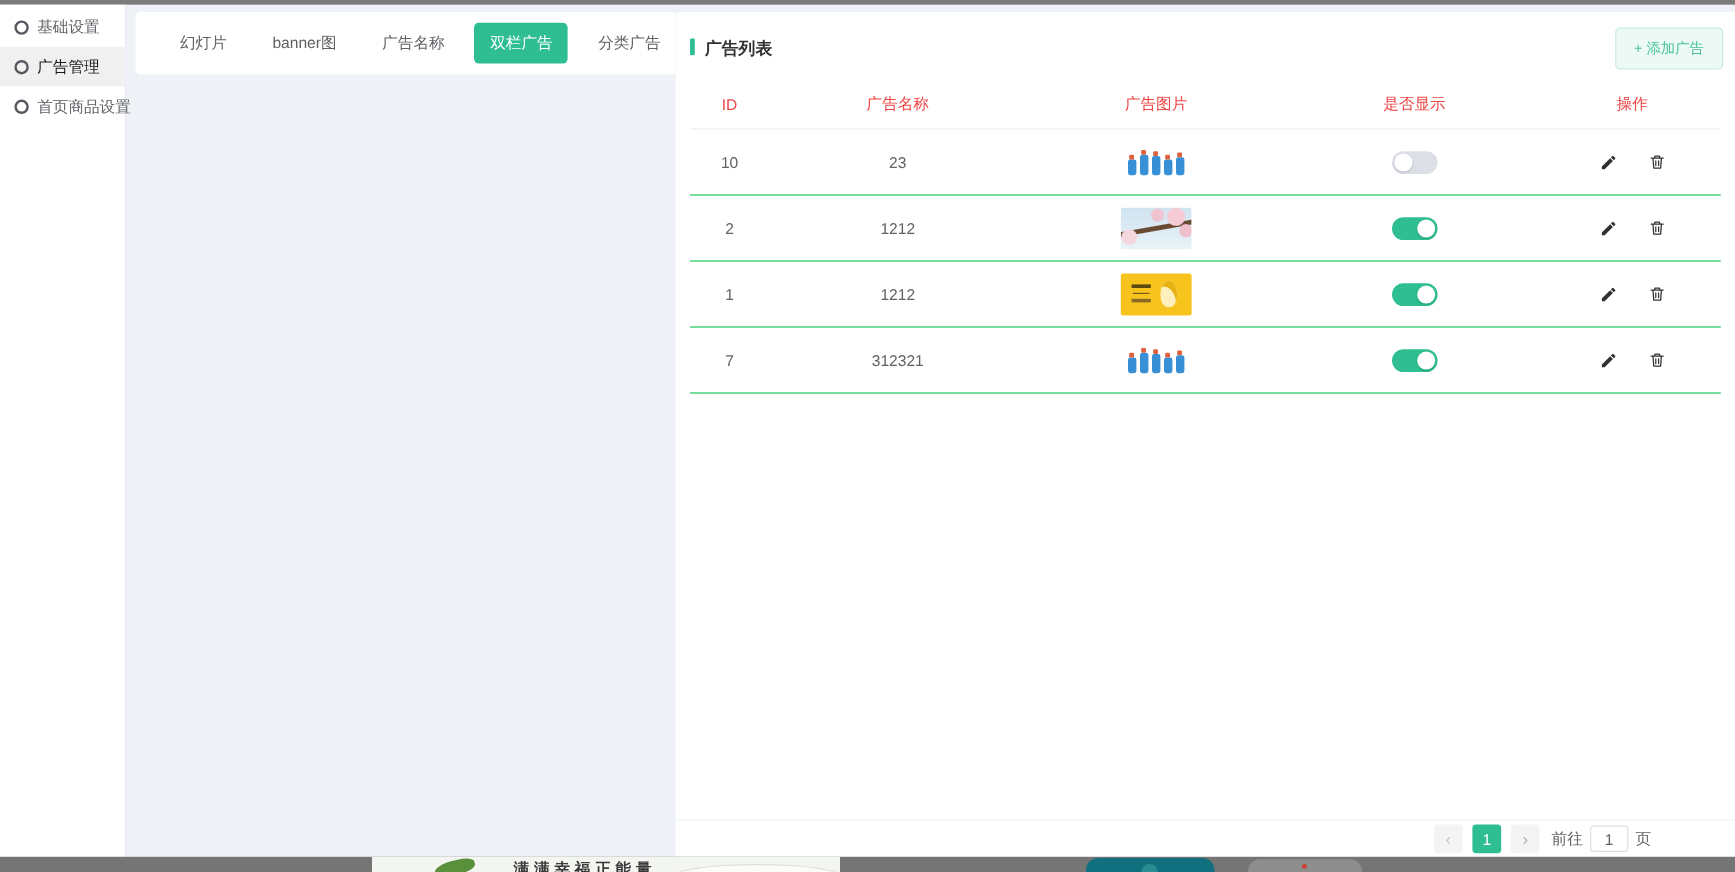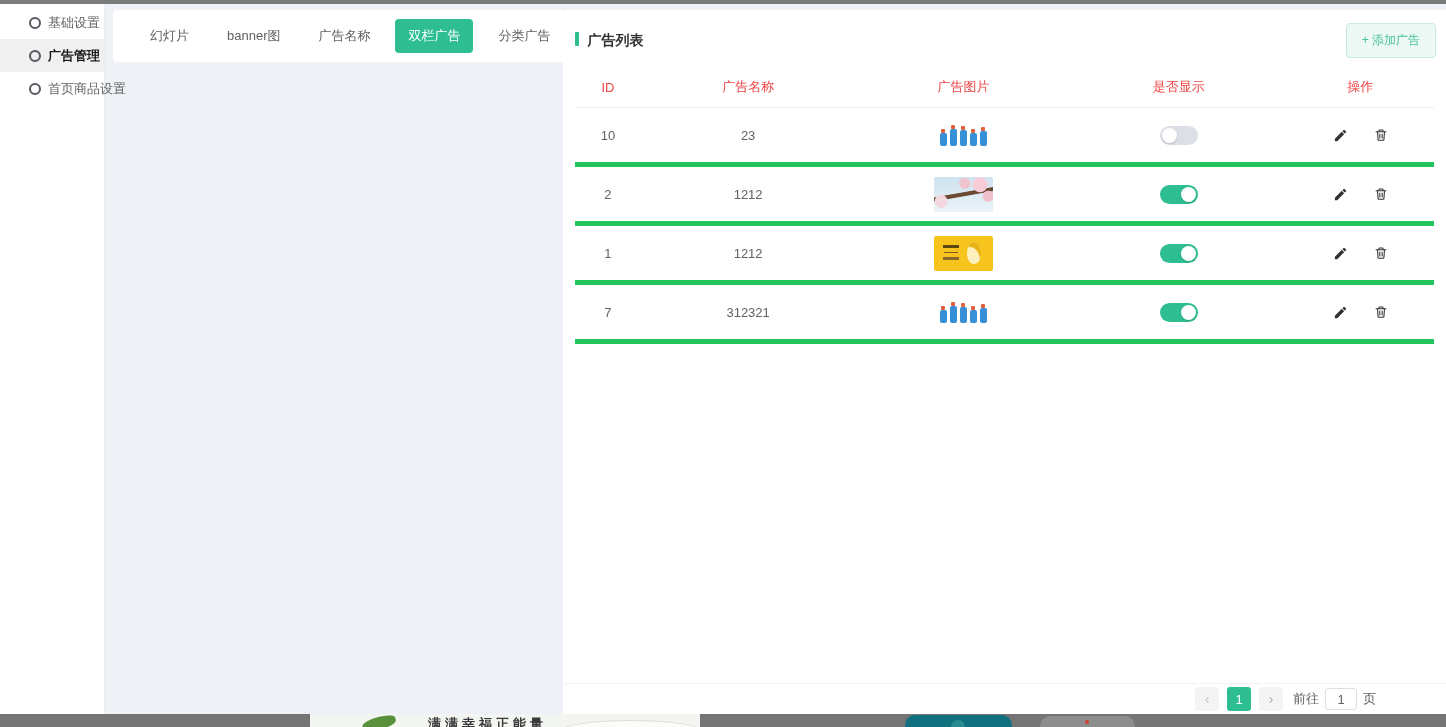--- a/index.html
+++ b/index.html
@@ -3,41 +3,41 @@
 <meta charset="utf-8">
 <style>
   html,body{margin:0;padding:0;overflow:hidden;}
   body{width:1446px;height:727px;font-family:"Liberation Sans",sans-serif;background:#eef1f5;}
 
   .topbar{height:4px;background:#7b7b7b;}
   .app{display:flex;height:710px;background:#eef1f5;}
 
   
   .sidebar{width:105px;background:#fff;border-right:1px solid #e9ecef;padding-top:2px;box-sizing:border-box;flex:none;}
-  .side-item{height:33px;display:flex;align-items:center;padding-left:29px;gap:7px;font-size:13px;color:#606266;cursor:pointer;white-space:nowrap;}
-  .side-item.active{background:#f0f0f0;color:#16181a;font-weight:bold;}
+  .side-item{height:33px;display:flex;align-items:center;padding-left:12px;gap:7px;font-size:13px;color:#606266;cursor:pointer;white-space:nowrap;}
+  .side-item.active{background:#f0f0f0;color:#16181a;font-weight:normal;}
   .circle-ic{width:8px;height:8px;border:2px solid #55595f;border-radius:50%;flex:none;}
 
   
   .main{flex:1;min-width:0;padding:6px 0 0 8px;display:flex;box-sizing:border-box;}
   .tabcard{background:#fff;border-radius:4px 0 0 4px;height:52px;display:flex;align-items:center;padding-left:24px;gap:12px;margin-bottom:8px;flex:none;}
   .tab{font-size:13px;color:#606266;padding:8px 13px;cursor:pointer;border-radius:4px;}
   .tab.active{background:#2ebe92;color:#fff;}
 
   .card{background:#fff;border-radius:4px 0 0 0;flex:1;display:flex;flex-direction:column;min-height:0;}
   .panel-head{display:flex;align-items:center;justify-content:space-between;padding:13px 10px 9px 12px;flex:none;}
   .panel-title{display:flex;align-items:flex-start;gap:8px;font-size:14px;font-weight:bold;color:#303133;}
   .marker{width:4px;height:14px;background:#2ebe92;border-radius:1px;}
   .add-btn{font-size:12px;color:#48c29e;background:#edf9f4;border:1px solid #c6ebdd;border-radius:4px;padding:8px 15px;cursor:pointer;font-family:inherit;}
 
   
   .table{padding:0 12px;flex:none;}
   .thead,.trow{display:grid;grid-template-columns:65px 1.05fr 1.05fr 1.05fr 0.72fr;align-items:center;justify-items:center;}
   .thead{height:40px;font-size:13px;color:#ef4444;border-bottom:1px solid #ebeef5;}
-  .trow{height:54px;font-size:13px;color:#606266;border-bottom:5px solid #22c55e;}
+  .trow{height:54px;font-size:13px;color:#606266;border-bottom:1px solid #22c55e;}
 
   .switch{width:38px;height:19px;border-radius:10px;position:relative;cursor:pointer;}
   .switch.on{background:#2ebe92;}
   .switch.off{background:#dcdfe6;}
   .knob{width:15px;height:15px;background:#fff;border-radius:50%;position:absolute;top:2px;box-shadow:0 1px 2px rgba(0,0,0,.15);}
   .on .knob{right:2px;}
   .off .knob{left:2px;}
 
   .ops{display:flex;gap:26px;align-items:center;}
   .icon-btn{background:none;border:none;padding:0;cursor:pointer;line-height:0;}

